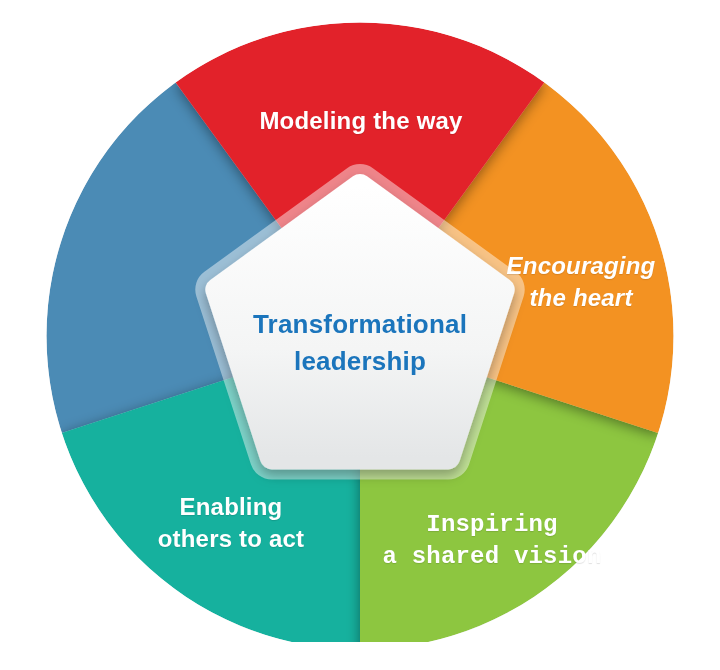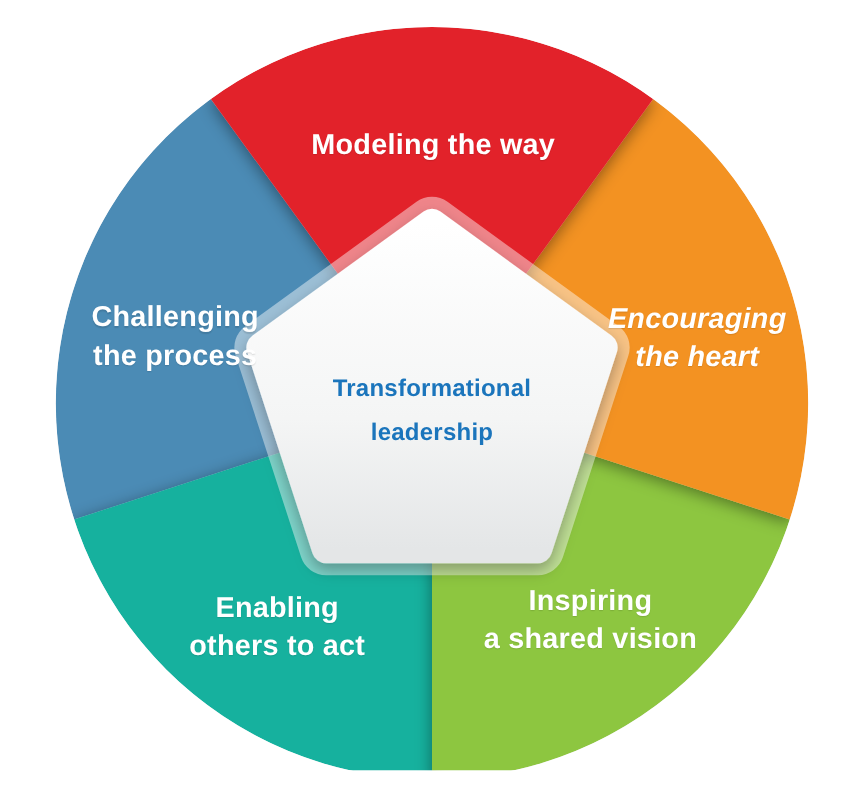--- a/index.html
+++ b/index.html
@@ -27,27 +27,27 @@
     font-size: 24px;
     line-height: 32px;
     text-align: center;
     white-space: pre-line;
     letter-spacing: 0.2px;
     text-shadow: 0 1px 1px rgba(0,0,0,0.12);
     pointer-events: none;
   }
   .lbl-modeling     { left: 361px; top: 121px; }
   .lbl-encouraging  { left: 581px; top: 282px; font-style: italic; }
-  .lbl-inspiring    { left: 492px; top: 517px; }
+  .lbl-inspiring    { left: 492px; top: 541px; font-family: Liberation Mono, monospace; }
   .lbl-enabling     { left: 231px; top: 523px; }
   .lbl-challenging  { left: 146px; top: 281px; }
   .lbl-title {
     left: 360px; top: 343px;
     color: #1B75BC;
-    font-size: 20px;
+    font-size: 26px;
     line-height: 37px;
     text-shadow: none;
   }
 </style>
 </head>
 <body>
 
 <div class="stage">
 
   <svg width="720" height="670" viewBox="0 0 720 670">
@@ -86,19 +86,17 @@
 
   <div class="label lbl-encouraging">Encouraging
 the heart</div>
 
   <div class="label lbl-inspiring">Inspiring
 a shared vision</div>
 
   <div class="label lbl-enabling">Enabling
 others to act</div>
 
-  <div class="label lbl-challenging">Challenging
-the process</div>
 
   <div class="label lbl-title">Transformational
 leadership</div>
 
 </div>
 
 </body></html>

